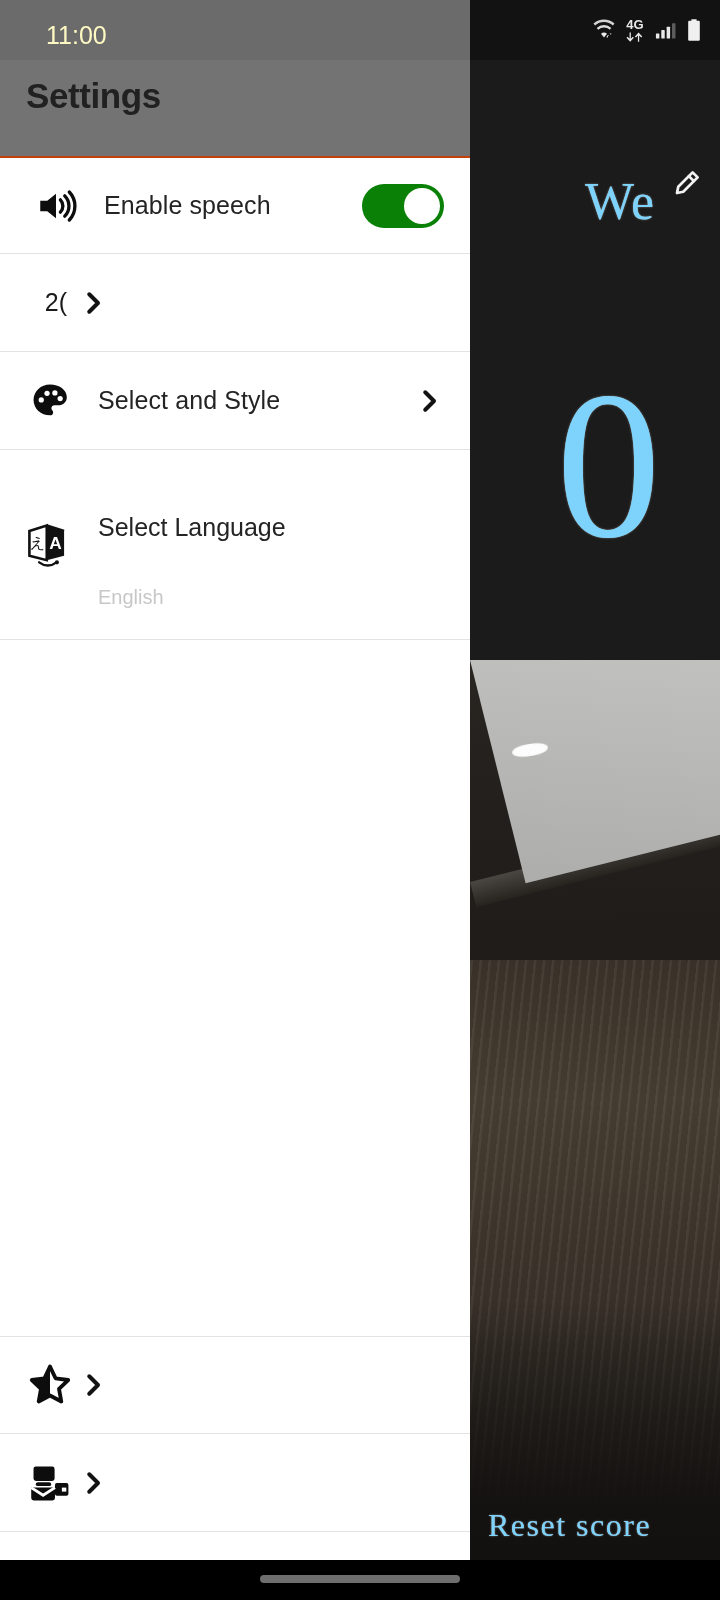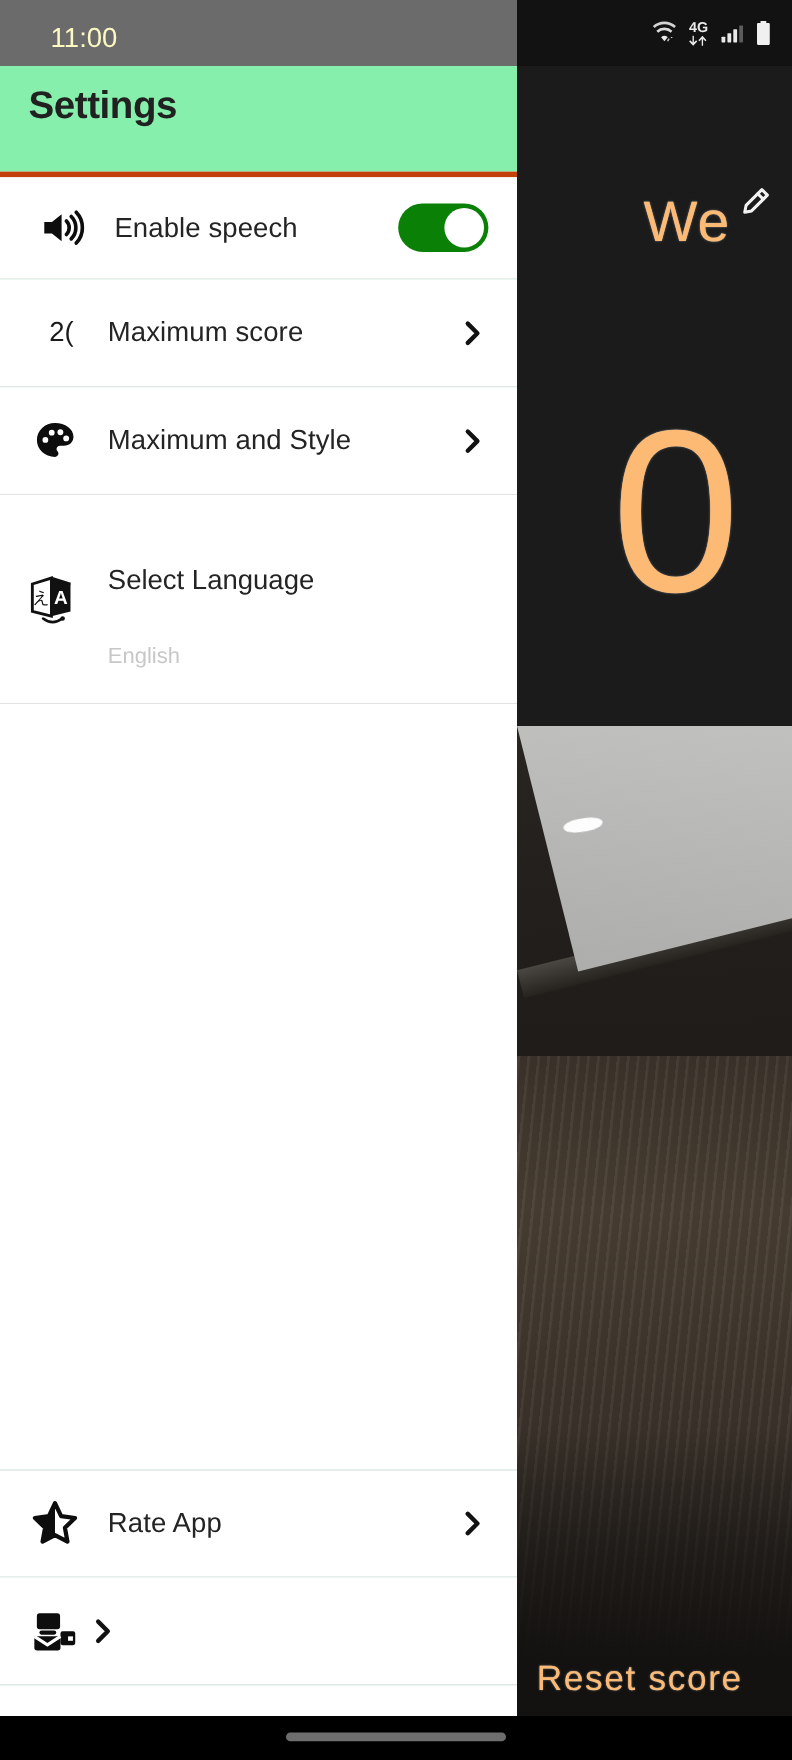--- a/index.html
+++ b/index.html
@@ -72,22 +72,22 @@
     background:linear-gradient(180deg, rgba(20,18,16,0) 0%, #141210 70%, #111 100%);
   }
   .cam-topdark {
     position:absolute; left:0; right:0; top:0; height:700px;
     background:#1b1b1b;
   }
 
   
   .chalk {
     position:absolute;
-    color:#fdba74;
-    font-family:Liberation Sans, sans-serif;
+    color:#7dd3fc;
+    font-family:Liberation Serif, serif;
     text-shadow:0 0 1px rgba(255,255,255,0.55), 0 0 3px rgba(255,255,255,0.2);
   }
   #team-name {
     left:585px; top:176px;
     font-size:52px; line-height:1;
     letter-spacing:1px;
   }
   #edit-name-icon {
     position:absolute;
     left:672px; top:168px;
@@ -137,21 +137,21 @@
     color:#e9e9e9; font-size:13px; font-weight:bold;
     line-height:1;
     font-family:"Liberation Sans", sans-serif;
   }
   .net-stack { display:flex; flex-direction:column; align-items:center; gap:1px; }
 
   
   #drawer {
     position:absolute; left:0; top:0;
     width:470px; height:1560px;
-    background:#86efac;
+    background:#737373;
     z-index:20;
     display:flex; flex-direction:column;
   }
   #drawer-title {
     color:#212121;
     font-size:35px; font-weight:bold;
     padding:76px 0 0 26px;
     letter-spacing:-0.4px;
   }
   #settings-list {
@@ -159,21 +159,21 @@
     display:flex; flex-direction:column;
   }
   .row {
     position:relative;
     display:flex; align-items:center;
     height:98px;
     padding:0 26px 0 22px;
     background:#fff;
     border-bottom:1px solid #e3e3e3;
   }
-  .row.first { border-top:5px solid #c2410c;padding-left:28px; }
+  .row.first { border-top:2px solid #c2410c;padding-left:28px; }
   .row .ic {
     width:56px; min-width:56px;
     display:flex; align-items:center; justify-content:center;
     color:#0d0d0d;
   }
   .row .ic svg { display:block; }
   .row .label {
     flex:1;
     padding-left:20px;
     color:#242424;
@@ -280,41 +280,40 @@
           <span class="knob"></span>
         </span>
       </div>
 
 
       <div class="row">
         <span class="ic">
           <span style="font-size:25px;color:#1a1a1a;font-family:'Liberation Sans',sans-serif;
                        display:block;width:34px;overflow:hidden;direction:rtl;">)2</span>
         </span>
-        <span class="label">Maximum score</span>
         <span class="chev">
           <svg viewBox="0 0 24 24" width="30" height="30" fill="none" stroke="#121212" stroke-width="3.2" stroke-linecap="round" stroke-linejoin="round">
             <path d="M9 5l7 7-7 7"></path>
           </svg>
         </span>
       </div>
 
       <div class="row">
         <span class="ic">
           <svg viewBox="0 0 24 24" width="42" height="42" fill="#0d0d0d">
             <path d="M12 2.6C6.8 2.6 2.6 6.5 2.6 11.4c0 4.9 4.2 8.8 9.4 8.8 1 0 1.8-.7 1.8-1.7
                      0-.5-.2-.9-.5-1.2-.3-.3-.5-.7-.5-1.2 0-1 .8-1.7 1.8-1.7h2c3 0 5-1.9 5-4.6
                      0-4.1-4.3-7.2-9.6-7.2z"></path>
             <circle cx="7" cy="11.4" r="1.5" fill="#fff"></circle>
             <circle cx="10.3" cy="7.6" r="1.5" fill="#fff"></circle>
             <circle cx="14.8" cy="7.4" r="1.5" fill="#fff"></circle>
             <circle cx="17.8" cy="10.6" r="1.5" fill="#fff"></circle>
           </svg>
         </span>
-        <span class="label">Maximum and Style</span>
+        <span class="label">Select and Style</span>
         <span class="chev">
           <svg viewBox="0 0 24 24" width="30" height="30" fill="none" stroke="#121212" stroke-width="3.2" stroke-linecap="round" stroke-linejoin="round">
             <path d="M9 5l7 7-7 7"></path>
           </svg>
         </span>
       </div>
 
       <div class="row" id="row-language">
         <span class="ic">
           <svg viewBox="0 0 48 48" width="52" height="52">
@@ -345,21 +344,20 @@
           <svg viewBox="0 0 24 24" width="46" height="46">
             <defs>
               <clipPath id="halfclip">
                   <rect x="0" y="0" width="12" height="24"></rect>
                 </clipPath>
             </defs>
             <path d="M12 2.4l2.9 6.1 6.6.9-4.8 4.6 1.2 6.6L12 17.5 6.1 20.6l1.2-6.6L2.5 9.4l6.6-.9z" fill="none" stroke="#0d0d0d" stroke-width="2" stroke-linejoin="round"></path>
             <path d="M12 2.4l2.9 6.1 6.6.9-4.8 4.6 1.2 6.6L12 17.5 6.1 20.6l1.2-6.6L2.5 9.4l6.6-.9z" fill="#0d0d0d" clip-path="url(#halfclip)"></path>
           </svg>
         </span>
-        <span class="label">Rate App</span>
         <span class="chev">
           <svg viewBox="0 0 24 24" width="30" height="30" fill="none" stroke="#121212" stroke-width="3.2" stroke-linecap="round" stroke-linejoin="round">
             <path d="M9 5l7 7-7 7"></path>
           </svg>
         </span>
       </div>
 
       <div class="row">
         <span class="ic">
           <svg viewBox="0 0 24 24" width="46" height="46" fill="#0d0d0d">

